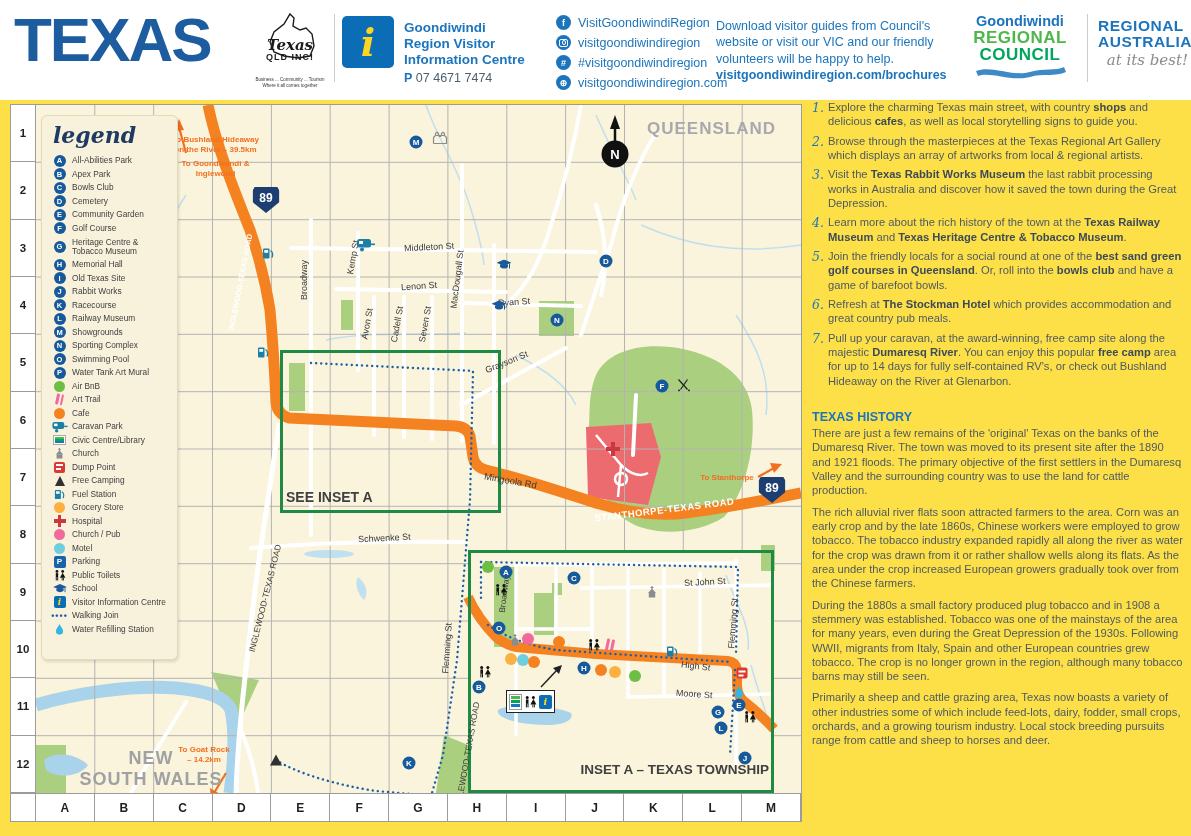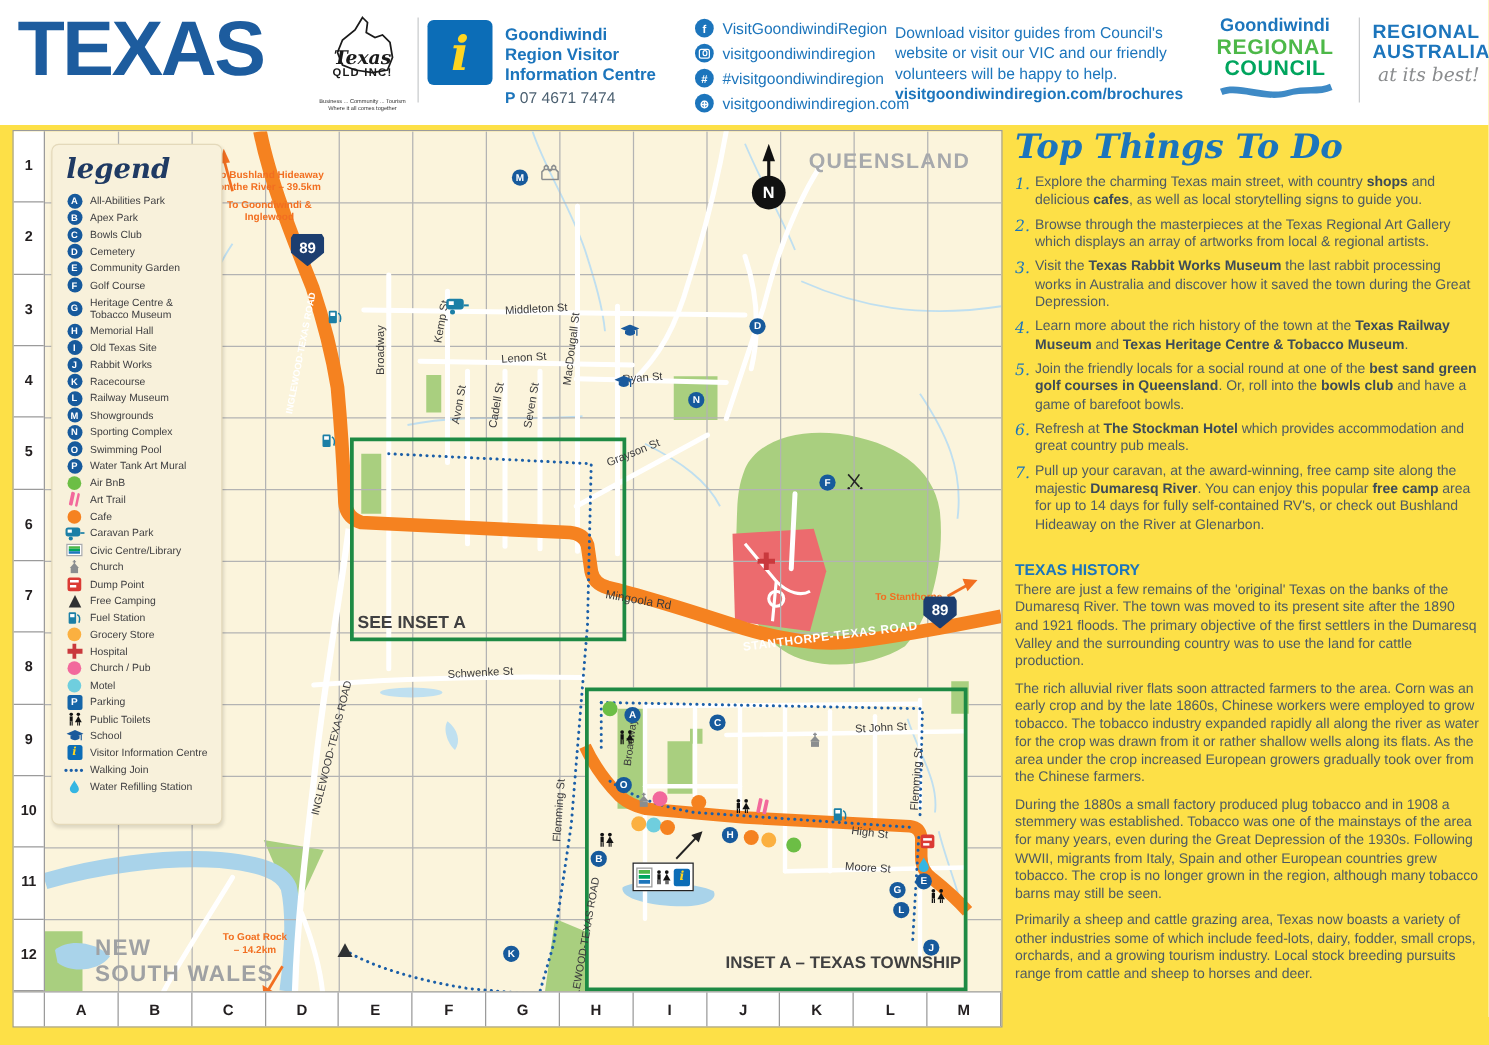--- a/index.html
+++ b/index.html
@@ -27,21 +27,21 @@
   .scam::after{content:"";position:absolute;left:1.6px;top:0.8px;width:2.4px;height:2.4px;border:1px solid #fff;border-radius:50%;}
   .shandle{color:#1C75BC;font-size:12.5px;}
   .dl{position:absolute;left:716px;top:18px;width:250px;font-size:12.5px;line-height:1.3;color:#1C75BC;}
   .dl b{display:block;}
   .grc{position:absolute;left:966px;top:14px;width:108px;text-align:center;line-height:1;}
   .grc .g1{font-weight:bold;color:#1C75BC;font-size:14.5px;}
   .grc .g2{font-weight:bold;color:#4DB848;font-size:17px;letter-spacing:0.5px;}
   .grc .g3{font-weight:bold;color:#00A55E;font-size:17px;letter-spacing:0.5px;}
   .ra{position:absolute;left:1098px;top:18px;width:90px;line-height:1.05;}
   .ra .r1{font-weight:bold;color:#1C75BC;font-size:15.5px;letter-spacing:0.5px;}
-  .ra .r2{font-family:"DejaVu Serif",serif;font-style:italic;color:#8A8C8E;font-size:15px;text-align:center;margin-top:2px;}
+  .ra .r2{font-family:"DejaVu Serif",serif;font-style:italic;color:#8A8C8E;font-size:15px;text-align:right;margin-top:2px;}
 
   
   .map-outer{position:absolute;left:10px;top:104px;width:790px;height:716px;border:1px solid #9B9B9B;box-sizing:content-box;}
   .rowlbl{position:absolute;left:0;top:0;width:25px;height:688px;background:#fff;border-right:1px solid #9B9B9B;box-sizing:border-box;}
   .rowlbl div{height:57.33px;display:flex;align-items:center;justify-content:center;font-weight:bold;font-size:11.5px;color:#231F20;border-bottom:1px solid #9B9B9B;box-sizing:border-box;}
   .collbl{position:absolute;left:0;top:688px;width:790px;height:28px;background:#fff;display:flex;border-top:1px solid #9B9B9B;box-sizing:border-box;}
   .collbl .corner{width:25px;flex-shrink:0;border-right:1px solid #9B9B9B;box-sizing:border-box;}
   .collbl div.cell{width:58.85px;display:flex;align-items:center;justify-content:center;font-weight:bold;font-size:12px;color:#231F20;border-right:1px solid #9B9B9B;box-sizing:border-box;}
   .mapcv{position:absolute;left:25px;top:0;width:765px;height:688px;background:#FBF4DC;overflow:hidden;}
   .mapsvg{position:absolute;left:0;top:0;z-index:1;}
@@ -55,21 +55,21 @@
   .sl{position:absolute;font-size:9px;color:#3A3A3C;white-space:nowrap;z-index:3;}
   .slv{position:absolute;font-size:9px;color:#3A3A3C;white-space:nowrap;z-index:3;writing-mode:vertical-rl;}
   .statelbl{position:absolute;font-weight:bold;color:#A7A9AC;z-index:3;letter-spacing:1px;}
   .odir{position:absolute;color:#F26F21;font-weight:bold;font-size:8px;line-height:1.25;text-align:center;z-index:3;}
 
   .bdg{position:absolute;width:13px;height:13px;border-radius:50%;background:#175A9C;color:#fff;font-size:8px;font-weight:bold;display:flex;align-items:center;justify-content:center;transform:translate(-50%,-50%);z-index:4;}
   .dot{position:absolute;width:12px;height:12px;border-radius:50%;transform:translate(-50%,-50%);z-index:3;}
   .c-green{background:#6CBE45;}.c-orange{background:#F58220;}.c-yellow{background:#FBB040;}
   .c-pink{background:#F2699C;}.c-cyan{background:#6FCEDE;}
   .mic{position:absolute;transform:translate(-50%,-50%);z-index:3;display:block;}
-  .shield{position:absolute;width:27px;height:26px;background:#1C3E70;color:#fff;font-weight:bold;font-size:12px;display:flex;align-items:center;justify-content:center;clip-path:polygon(8% 0,92% 0,100% 14%,100% 58%,50% 100%,0 58%,0 14%);padding-bottom:5px;box-sizing:border-box;transform:translate(-50%,-50%);z-index:4;}
+  .shield{position:absolute;width:27px;height:26px;background:#1C3E70;color:#fff;font-weight:bold;font-size:12px;display:flex;align-items:center;justify-content:center;clip-path:polygon(8% 0,92% 0,100% 14%,100% 58%,50% 100%,0 58%,0 14%);padding-bottom:5px;box-sizing:border-box;transform:translate(-50%,-50%);z-index:4;margin-left:20px;}
   .ncirc{position:absolute;width:27px;height:27px;border-radius:50%;background:#111;color:#fff;font-weight:bold;font-size:13px;display:flex;align-items:center;justify-content:center;transform:translate(-50%,-50%);z-index:4;}
   .hosp{position:absolute;width:14px;height:14px;transform:translate(-50%,-50%);z-index:3;}
   .hosp::before,.hosp::after{content:"";position:absolute;background:#C9393D;}
   .hosp::before{left:0;top:5px;width:14px;height:4px;}
   .hosp::after{left:5px;top:0;width:4px;height:14px;}
   .tentic{position:absolute;width:0;height:0;border-left:6px solid transparent;border-right:6px solid transparent;border-bottom:11px solid #2F3133;transform:translate(-50%,-50%);z-index:3;}
   .artic{position:absolute;width:12px;height:12px;transform:translate(-50%,-50%) rotate(12deg);z-index:3;}
   .artic i{position:absolute;top:0;width:3px;height:12px;background:#F2699C;border-radius:1px;}
   .artic i:first-child{left:2px;}.artic i:last-child{left:7px;}
   .dumpic{position:absolute;width:11px;height:11px;background:#DB3A34;border-radius:2px;transform:translate(-50%,-50%);z-index:3;}
@@ -354,21 +354,21 @@
         <line x1="579" y1="36" x2="579" y2="22" stroke="#111" stroke-width="2.5"></line>
         <path d="M574,24 L579,10 L584,24 Z" fill="#111"></path>
       </svg>
 
       <div class="seebox"></div>
       <div class="insetbox"></div>
       <div class="boxlbl" style="left:250px;top:384px;">SEE INSET A</div>
       <div class="boxlbl" style="left:497px;top:657px;width:236px;text-align:right;font-size:13.5px;">INSET A – TEXAS TOWNSHIP</div>
 
       <div class="statelbl" style="left:600px;top:14px;width:140px;text-align:right;font-size:17px;">QUEENSLAND</div>
-      <div class="statelbl" style="left:40px;top:643px;width:150px;text-align:left;font-size:18px;color:#9FA1A3;line-height:1.15;">
+      <div class="statelbl" style="left:40px;top:643px;width:150px;text-align:center;font-size:18px;color:#9FA1A3;line-height:1.15;">
         <div>NEW</div>
         <div>SOUTH WALES</div>
       </div>
       <div class="ncirc" style="left:579px;top:49px;">N</div>
 
       <div class="shield" style="left:210px;top:95px;">89</div>
       <div class="shield" style="left:716px;top:385px;">89</div>
 
       <div class="odir" style="left:122px;top:30px;width:115px;">
         <div>To Bushland Hideaway</div>
@@ -818,21 +818,20 @@
         <div class="cell">H</div>
       <div class="cell">I</div>
         <div class="cell">J</div>
       <div class="cell">K</div>
         <div class="cell">L</div>
       <div class="cell">M</div>
     </div>
   </div>
 
   <div class="panel">
-    <div class="ptitle">Top Things To Do</div>
 
     <div class="ti">
         <span class="tnum">1.</span>
         <p class="ttx"><span>Explore the charming Texas main street, with country </span><b>shops</b><span> and delicious </span><b>cafes</b><span>, as well as local storytelling signs to guide you.</span></p>
       </div>
     <div class="ti">
         <span class="tnum">2.</span>
         <p class="ttx"><span>Browse through the masterpieces at the Texas Regional Art Gallery which displays an array of artworks from local &amp; regional artists.</span></p>
       </div>
     <div class="ti">

